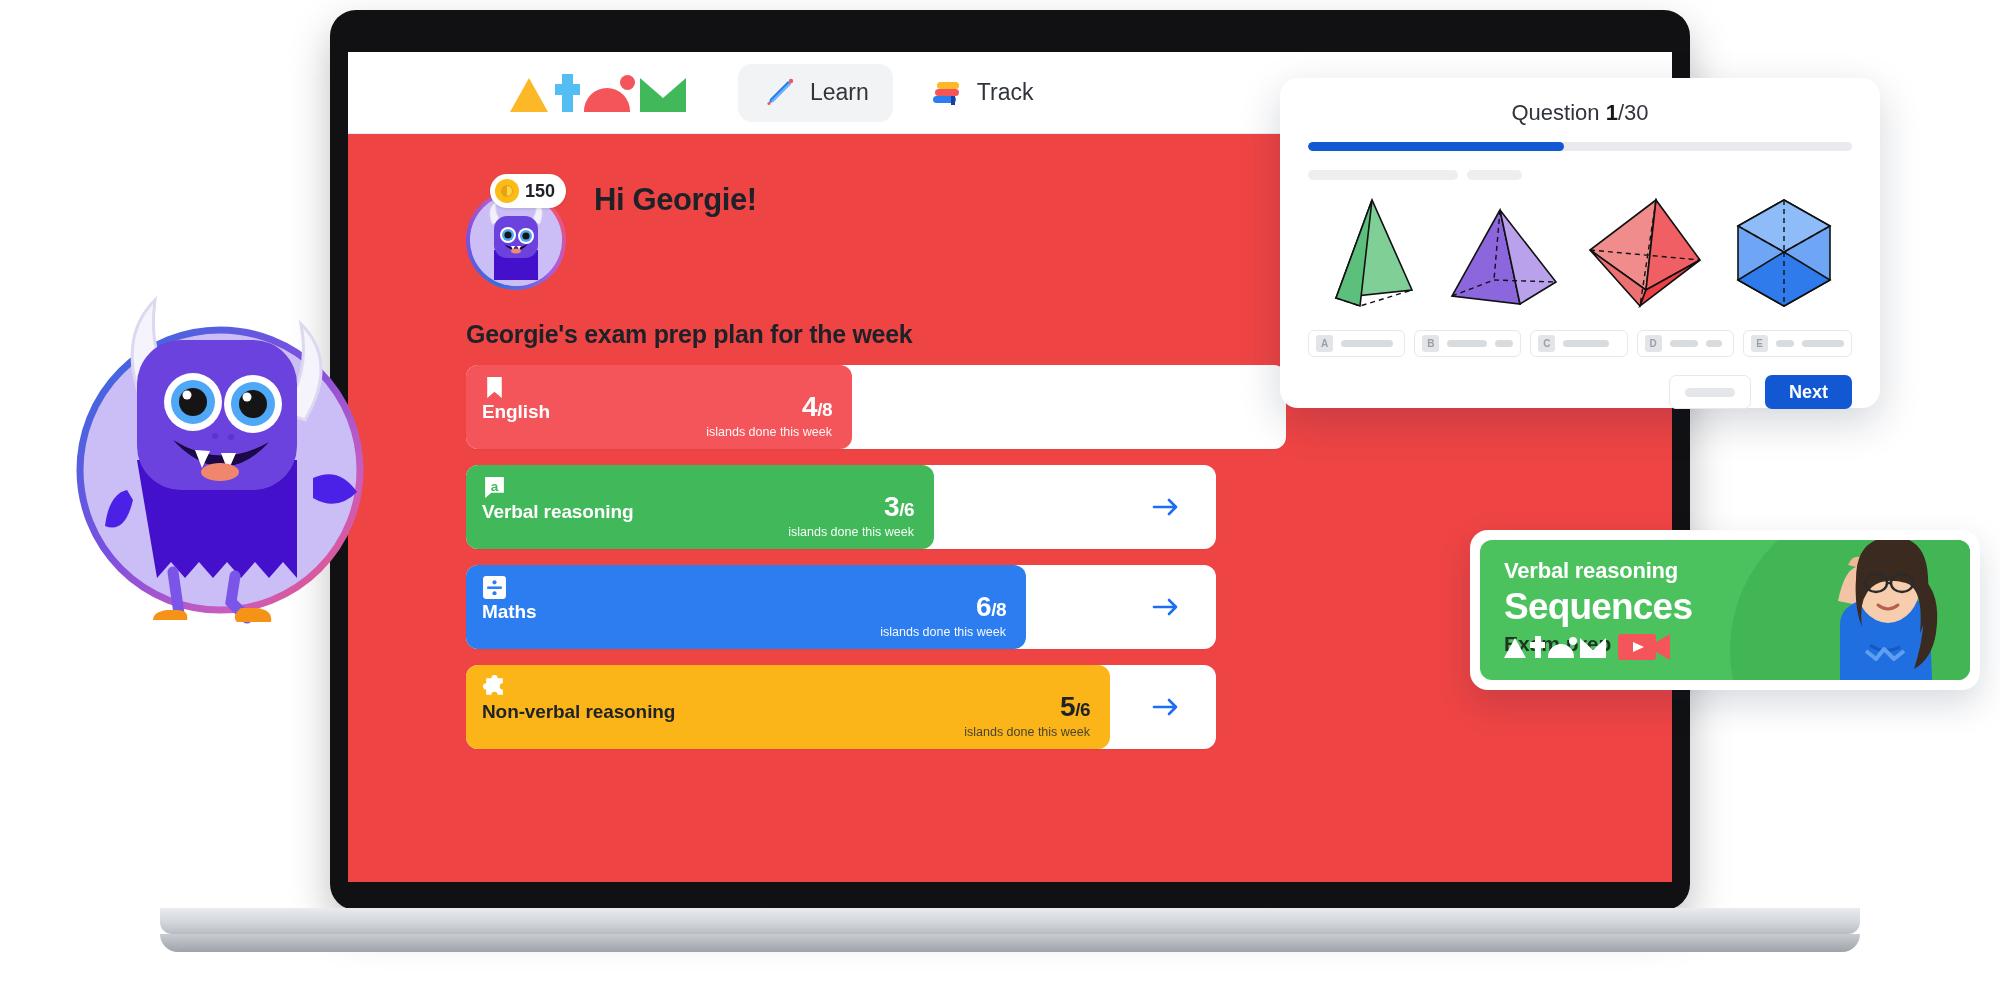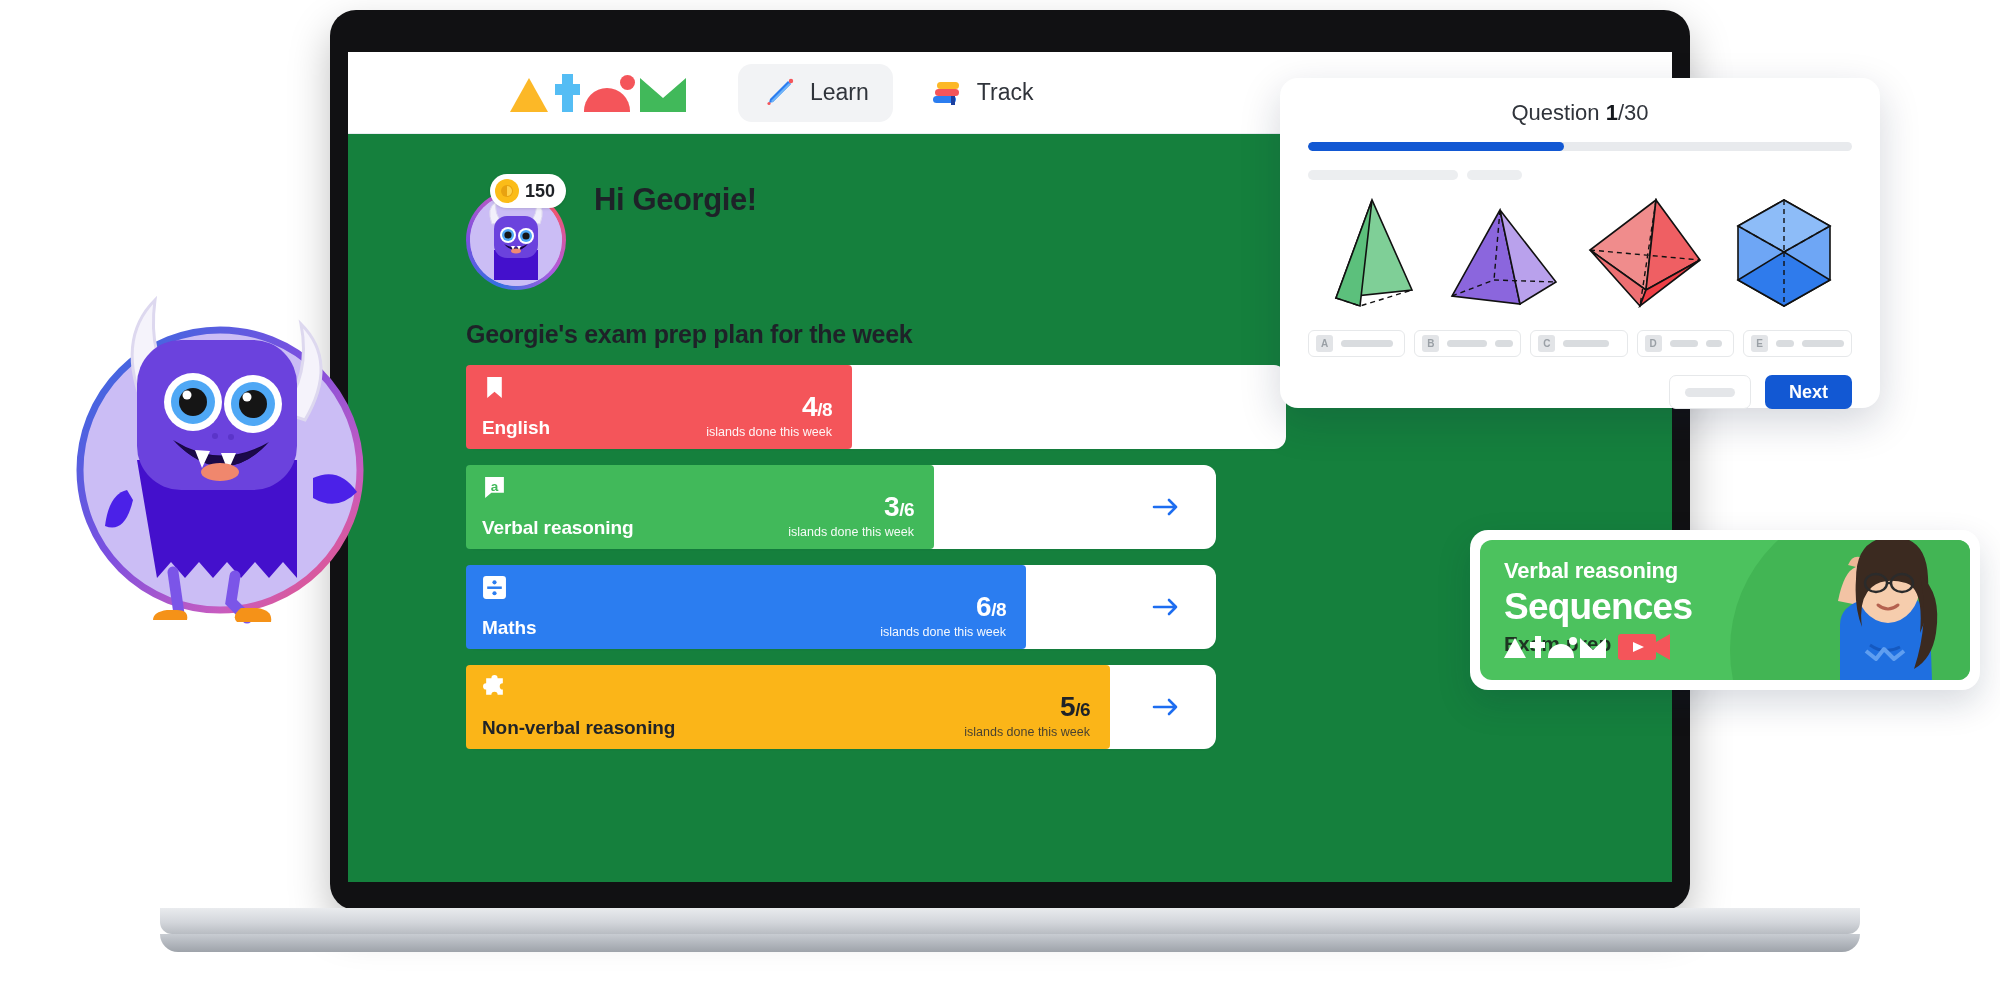--- a/index.html
+++ b/index.html
@@ -37,21 +37,21 @@
   .lg-dot{width:15px;height:15px;background:#f4555a;border-radius:50%;margin:0 2px 22px -13px;}
   .lg-m{width:0;height:0;position:relative;width:46px;height:34px;}
   .lg-m svg{display:block}
   .navitems{display:flex;align-items:center;gap:12px;margin-left:52px;}
   .navitem{display:flex;align-items:center;gap:14px;padding:12px 24px;border-radius:14px;
     font-size:23px;color:#30343b;font-weight:400;cursor:pointer;}
   .navitem.active{background:#f2f3f5;font-weight:500;}
   .nav-ico{width:34px;height:34px;display:block;}
 
   
-  .content{background:#15803d;height:748px;padding:34px 0 0 0;position:relative;}
+  .content{background:#ef4444;height:748px;padding:34px 0 0 0;position:relative;}
   .greet{display:flex;align-items:flex-start;margin-left:118px;}
   .avatar-wrap{position:relative;width:100px;height:100px;flex:none;margin-top:22px;}
   .avatar-ring{width:100px;height:100px;border-radius:50%;
     background:conic-gradient(from 200deg,#3370e0,#7b4fe0,#c75cc0,#ef5572,#b05adf,#3370e0);
     display:flex;align-items:center;justify-content:center;}
   .avatar-inner{width:92px;height:92px;border-radius:50%;background:#cbbdf5;overflow:hidden;position:relative;}
   .coin{position:absolute;left:24px;top:-16px;height:34px;background:#fff;border-radius:17px;
     display:flex;align-items:center;gap:6px;padding:0 11px 0 5px;z-index:4;box-shadow:0 1px 3px rgba(0,0,0,.12);}
   .coin-circle{width:24px;height:24px;border-radius:50%;background:#fbbc18;
     display:flex;align-items:center;justify-content:center;}
@@ -63,22 +63,22 @@
   .bubble:before{content:"";position:absolute;left:-9px;top:20px;width:0;height:0;
     border-top:9px solid transparent;border-bottom:9px solid transparent;border-right:10px solid #fff;}
 
   .plan-title{margin:30px 0 0 118px;font-size:25px;font-weight:700;color:#1e2228;letter-spacing:-.3px;}
 
   .cards{margin:16px 0 0 118px;display:flex;flex-direction:column;gap:16px;}
   .cardrow{position:relative;height:84px;}
   .cardshell{position:absolute;left:0;top:0;height:84px;background:#fff;border-radius:12px;
     display:flex;align-items:center;justify-content:flex-end;padding-right:36px;
     box-shadow:0 1px 2px rgba(20,30,60,.05);}
-  .bar{position:absolute;left:0;top:0;height:84px;border-radius:4px;
-    padding:10px 20px 10px 16px;display:flex;flex-direction:column;justify-content:space-between;}
+  .bar{position:absolute;left:0;top:0;height:84px;border-radius:12px;
+    padding:10px 20px 26px 16px;display:flex;flex-direction:column;justify-content:space-between;}
   .bar-ico{width:25px;height:25px;display:block;}
   .bar-name{font-size:19px;font-weight:700;color:#fff;letter-spacing:-.1px;}
   .bar.dark .bar-name{color:#1f2328;}
   .bar-right{position:absolute;right:20px;bottom:10px;text-align:right;}
   .bar-score{font-size:28px;font-weight:800;color:#fff;line-height:1;letter-spacing:-.5px;}
   .bar-score small{font-size:19px;font-weight:700;}
   .bar.dark .bar-score{color:#1f2328;}
   .bar-sub{font-size:12.5px;color:#fff;opacity:.95;margin-top:4px;}
   .bar.dark .bar-sub{color:#2a2e34;opacity:.85;}
   .arrow{width:28px;height:20px;}

